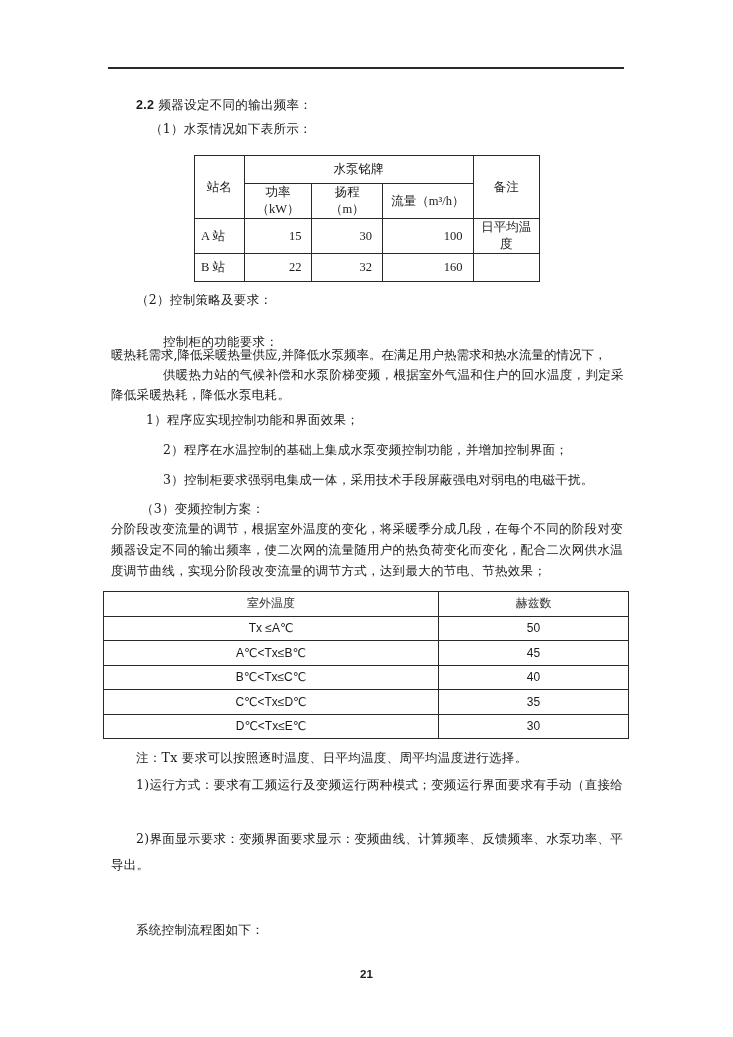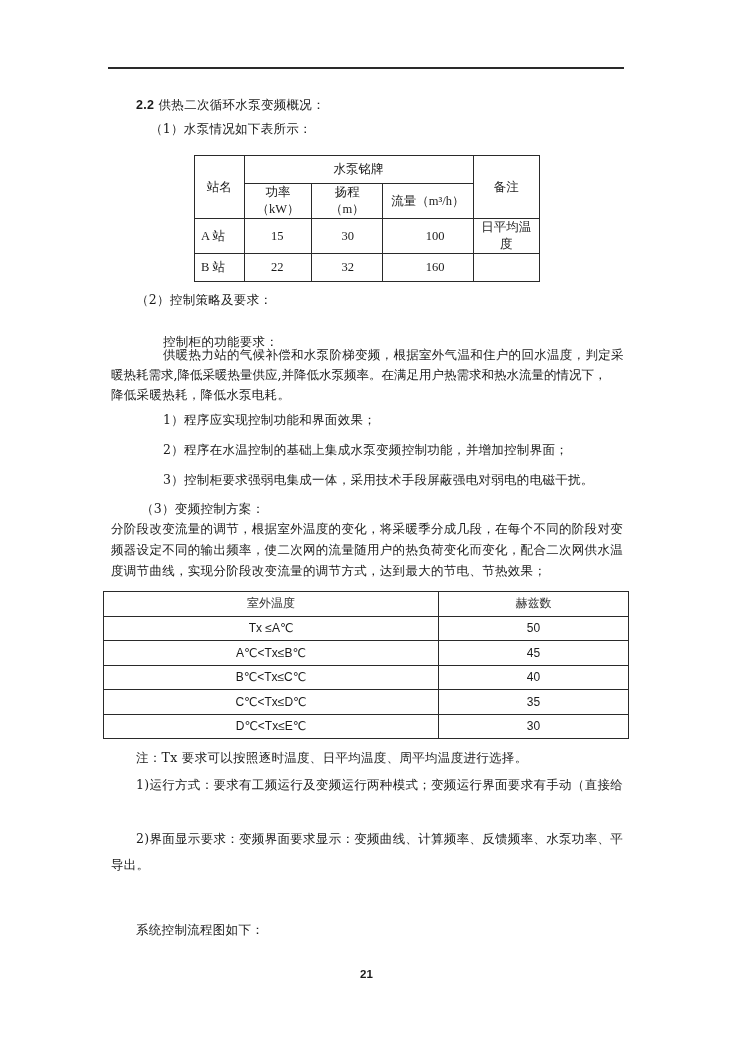--- a/index.html
+++ b/index.html
@@ -11,40 +11,40 @@
   .sans { font-family: "Liberation Sans", "DejaVu Sans", sans-serif; }
   .para { position: absolute; font-size: 12.5px; line-height: 20px; letter-spacing: 0.3px; }
   .para .line { display: block; white-space: nowrap; }
 
   
   table { border-collapse: collapse; position: absolute; }
   #pump-table { left: 194px; top: 155px; width: 346px; }
   #pump-table td { border: 1.3px solid #2a2a2a; font-size: 12.5px; height: 27px; padding: 0 6px;
                    font-family: "Liberation Serif", "DejaVu Serif", serif; }
   #pump-table .c { text-align: center; }
-  #pump-table .r { text-align: right; padding-right: 28px; }
+  #pump-table .r { text-align: right; padding-right: 10px; }
   #pump-table .l { text-align: left; }
 
   
   #freq-table { left: 103px; top: 591px; width: 526px; }
   #freq-table td { border: 1.4px solid #2a2a2a; height: 23.5px; text-align: center; font-size: 12px; padding: 0;
                    font-family: "Liberation Sans", "DejaVu Sans", sans-serif; }
   #freq-table td.h { font-family: "DejaVu Serif", serif; color: #333; }
 
   .pagenum { position: absolute; left: 0; width: 733px; top: 968px; text-align: center; font-size: 11.5px;
              font-family: "Liberation Sans", sans-serif; font-weight: bold; }
 </style>
 </head>
 <body>
 
 <div class="abs rule"></div>
 
 <div class="t" style="left:136px; top:97px;">
   <span class="sans" style="font-weight:bold;">2.2</span>
-  <span>供热二次循环水泵变频概况：</span>
+  <span>频器设定不同的输出频率：</span>
 </div>
 
 <div class="t" style="left:131px; top:121px;margin-left:19px;">（1）水泵情况如下表所示：</div>
 
 <table id="pump-table">
   <tbody>
       <tr>
     <td class="c" rowspan="2" style="width:37px;">站名</td>
     <td class="c" colspan="3">水泵铭牌</td>
     <td class="c" rowspan="2" style="width:54px;">备注</td>
@@ -69,26 +69,26 @@
     <td class="c"></td>
   </tr>
 </tbody>
   </table>
 
 <div class="t" style="left:136px; top:292px;">（2）控制策略及要求：</div>
 
 <div class="t" style="left:163px; top:334px;">控制柜的功能要求：</div>
 
 <div class="para" style="left:111px; top:345px;">
+  <span class="line" style="letter-spacing:0px;">暖热耗需求,降低采暖热量供应,并降低水泵频率。在满足用户热需求和热水流量的情况下，</span>
   <span class="line" style="padding-left:52px;">供暖热力站的气候补偿和水泵阶梯变频，根据室外气温和住户的回水温度，判定采</span>
-  <span class="line" style="letter-spacing:0px;">暖热耗需求,降低采暖热量供应,并降低水泵频率。在满足用户热需求和热水流量的情况下，</span>
   <span class="line">降低采暖热耗，降低水泵电耗。</span>
 </div>
 
-<div class="t" style="left:163px; top:412px;">1）程序应实现控制功能和界面效果；</div>
+<div class="t" style="left:146px; top:412px;">1）程序应实现控制功能和界面效果；</div>
 <div class="t" style="left:163px; top:442px;">2）程序在水温控制的基础上集成水泵变频控制功能，并增加控制界面；</div>
 <div class="t" style="left:163px; top:472px;">3）控制柜要求强弱电集成一体，采用技术手段屏蔽强电对弱电的电磁干扰。</div>
 
 <div class="t" style="left:141px; top:501px;">（3）变频控制方案：</div>
 
 <div class="para" style="left:111px; top:518px; line-height:21px;">
   <span class="line">分阶段改变流量的调节，根据室外温度的变化，将采暖季分成几段，在每个不同的阶段对变</span>
   <span class="line">频器设定不同的输出频率，使二次网的流量随用户的热负荷变化而变化，配合二次网供水温</span>
   <span class="line">度调节曲线，实现分阶段改变流量的调节方式，达到最大的节电、节热效果；</span>
 </div>

